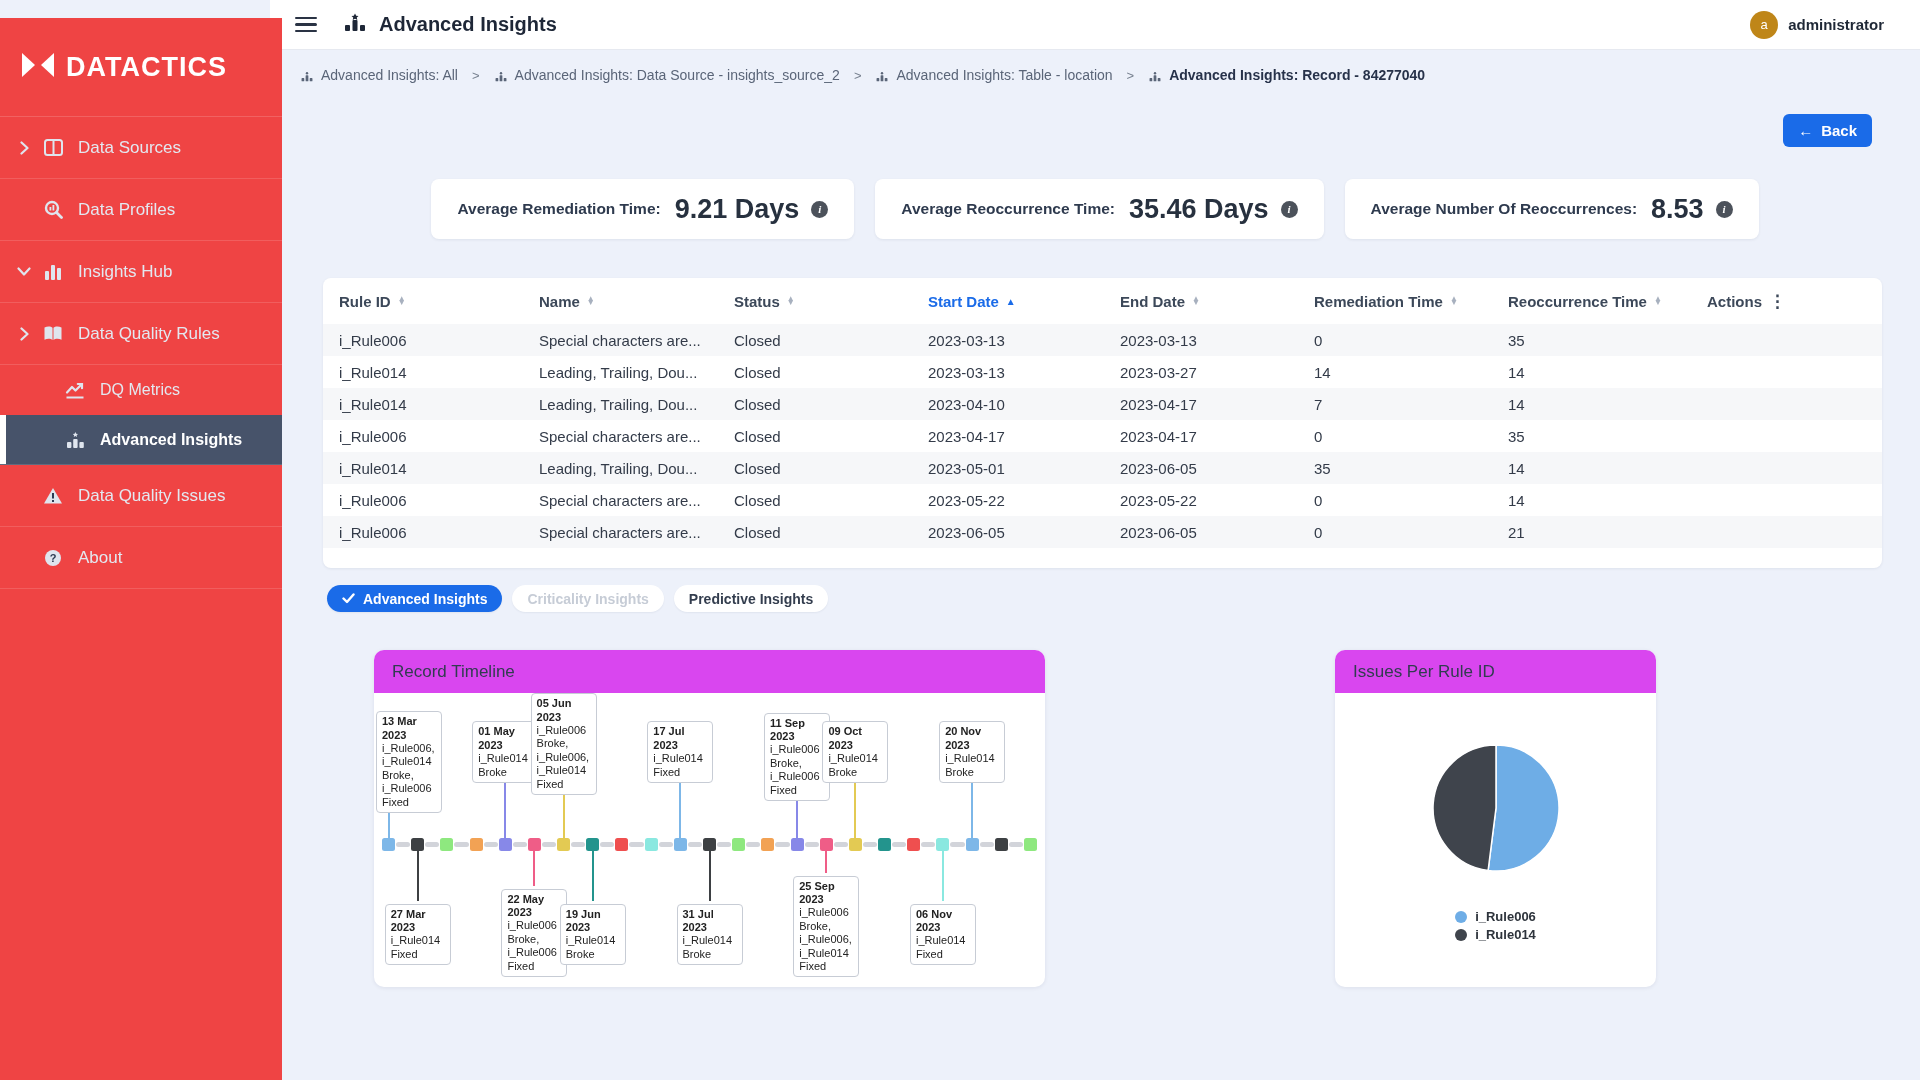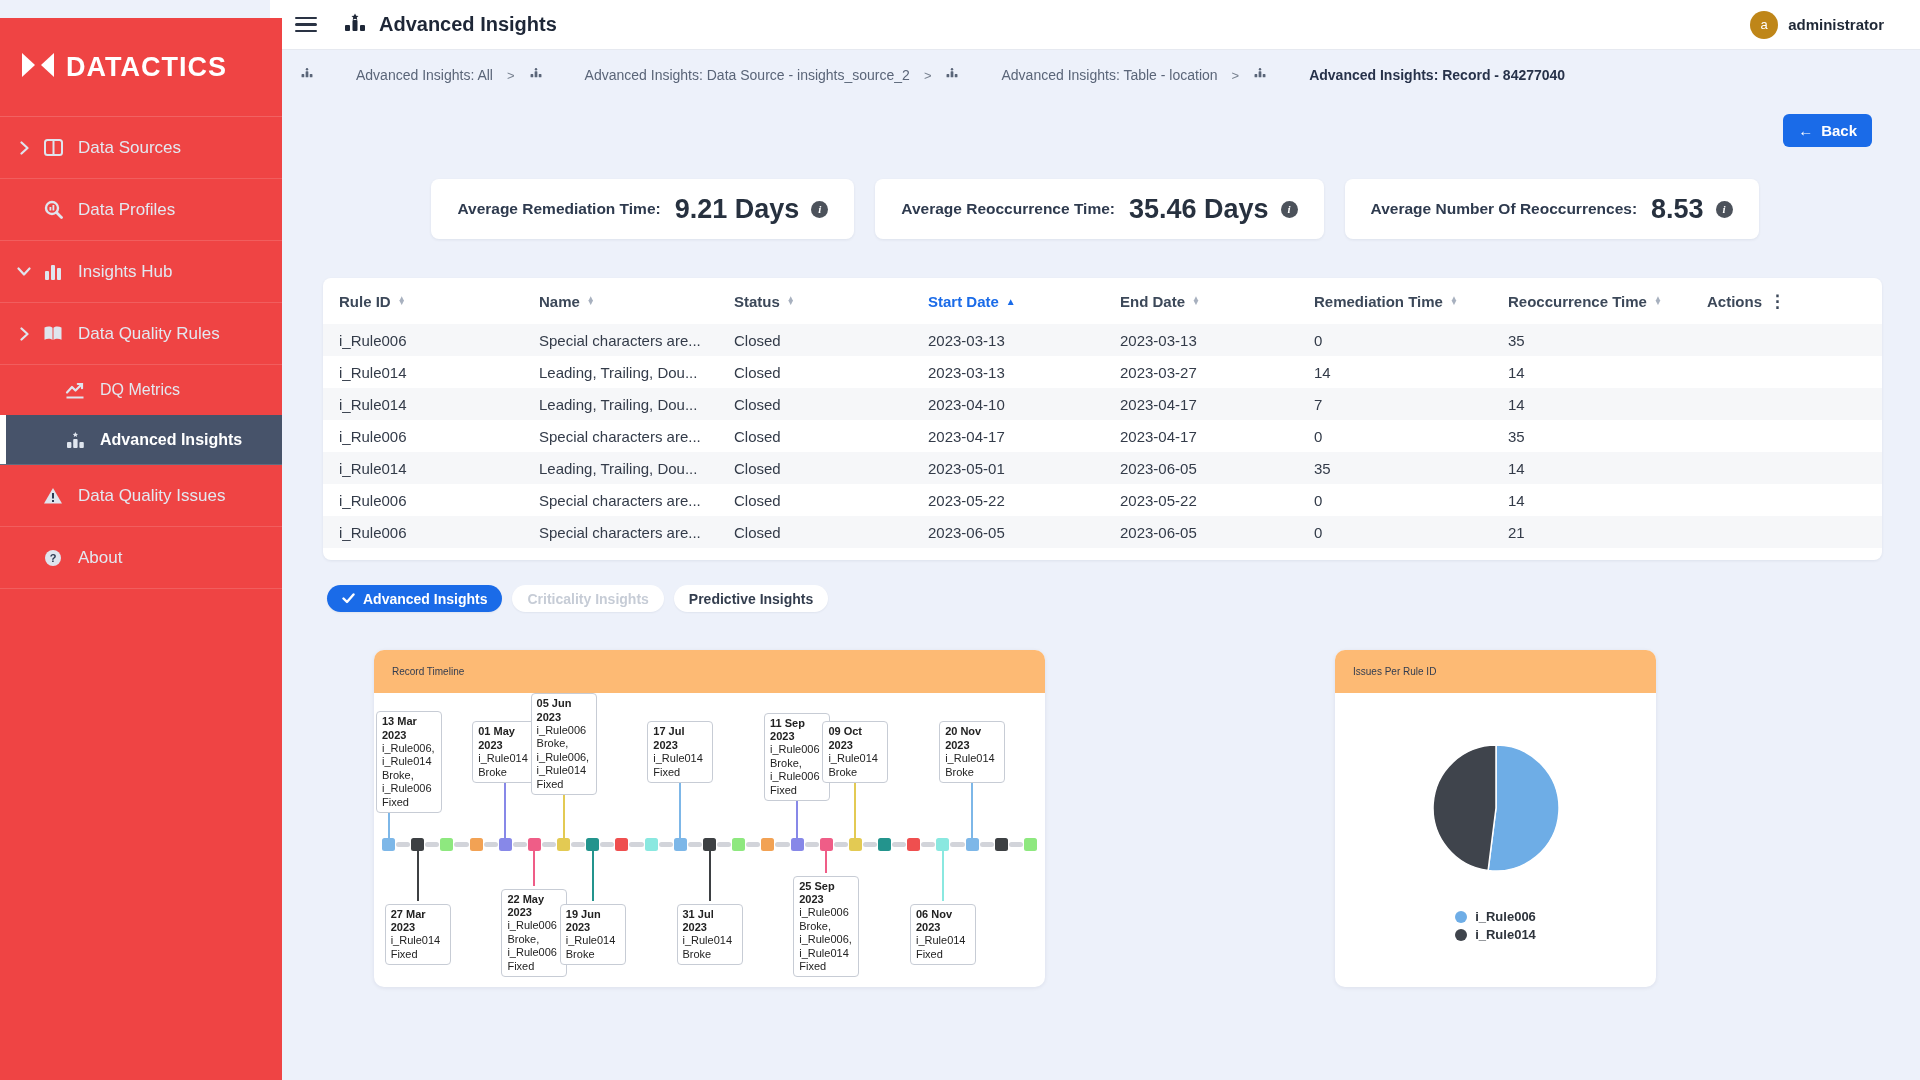--- a/index.html
+++ b/index.html
@@ -25,56 +25,56 @@
   .hamburger{margin-left:25px;width:22px;cursor:pointer;}
   .hamburger div{height:2.5px;background:#2a3344;margin:4px 0;border-radius:2px;}
   .title-ico{margin-left:26px;}
   .page-title{font-size:20px;font-weight:700;color:#1e2737;margin-left:12px;}
   .user{margin-left:auto;display:flex;align-items:center;margin-right:36px;cursor:pointer;}
   .avatar{width:28px;height:28px;border-radius:50%;background:#bf8618;color:#fff;font-size:13px;display:flex;align-items:center;justify-content:center;}
   .user-name{font-size:15px;font-weight:700;color:#1f2836;margin-left:10px;}
 
   
   .breadcrumbs{position:absolute;left:300px;top:63px;height:24px;display:flex;align-items:center;font-size:14px;color:#5a6578;z-index:3;}
-  .crumb{display:flex;align-items:flex-start;cursor:pointer;gap:35px;}
+  .crumb{display:flex;align-items:flex-end;cursor:pointer;}
   .crumb .ci{margin-right:7px;display:inline-flex;}
   .crumb.active{color:#27324a;font-weight:700;}
   .crumb-sep{margin:0 14px;color:#77818f;font-size:13px;}
 
   
   .back-btn{position:absolute;top:114px;right:48px;height:33px;padding:0 15px;background:#1a6be8;border:none;border-radius:6px;color:#fff;font-size:15px;font-weight:700;font-family:inherit;display:flex;align-items:center;gap:8px;cursor:pointer;}
 
   
   .stats-row{position:absolute;left:270px;right:0;top:179px;display:flex;justify-content:center;gap:21px;}
   .stat-card{height:60px;background:#fff;border-radius:8px;box-shadow:0 1px 3px rgba(20,30,60,.07);display:flex;align-items:center;padding:0 26px;}
   .stat-label{font-size:15.5px;font-weight:700;color:#2e3a4e;}
   .stat-value{font-size:27px;font-weight:700;color:#27313f;margin-left:14px;white-space:nowrap;}
   .info-ico{width:17px;height:17px;border-radius:50%;background:#4c525b;color:#fff;font-size:11px;font-weight:700;display:flex;align-items:center;justify-content:center;margin-left:12px;cursor:pointer;font-family:"Liberation Serif",serif;font-style:italic;}
 
   
-  .table-card{position:absolute;left:323px;top:278px;width:1559px;background:#fff;border-radius:8px;box-shadow:0 1px 3px rgba(20,30,60,.07);padding-bottom:12px;}
+  .table-card{position:absolute;left:323px;top:278px;width:1559px;background:#fff;border-radius:8px;box-shadow:0 1px 3px rgba(20,30,60,.07);padding-bottom:20px;}
   .t-head,.t-row{display:grid;grid-template-columns:200px 195px 194px 192px 194px 194px 199px 1fr;padding:0 16px;align-items:center;}
   .t-head{height:46px;font-size:15px;font-weight:700;color:#3c4859;}
   .t-row{height:32px;font-size:15px;color:#333b49;cursor:pointer;}
   .t-row:nth-child(odd){background:#f6f7f9;}
   .th{display:flex;align-items:center;gap:7px;}
   .th.sorted{color:#1a6be8;}
   .sort-stack{display:flex;flex-direction:column;line-height:.55;font-size:8px;color:#a8b1bf;}
   .sort-asc{font-size:10px;color:#1a6be8;}
   .dots{font-size:17px;font-weight:700;color:#3c4859;letter-spacing:0;}
 
   
   .tabs{position:absolute;left:327px;top:585px;display:flex;gap:10px;}
   .tab{height:27px;border-radius:14px;padding:0 15px;display:flex;align-items:center;font-size:14px;font-weight:700;background:#fff;color:#333d4e;cursor:pointer;box-shadow:0 1px 2px rgba(20,30,60,.06);border:none;font-family:inherit;}
   .tab.active{background:#1a6be8;color:#fff;gap:8px;}
   .tab.disabled{color:#c6ccd6;}
 
   
   .panel{position:absolute;top:650px;background:#fff;border-radius:10px;box-shadow:0 1px 4px rgba(20,30,60,.08);}
-  .panel-head{height:43px;background:#fdba74;border-radius:10px 10px 0 0;display:flex;align-items:center;padding-left:18px;font-size:10px;color:#313c50;}
+  .panel-head{height:43px;background:#d946ef;border-radius:10px 10px 0 0;display:flex;align-items:center;padding-left:18px;font-size:17px;color:#313c50;}
   #timeline-card{left:374px;width:671px;height:337px;}
   #pie-card{left:1335px;width:321px;height:337px;}
 
   
   .tl-body{position:relative;height:294px;}
   .tl-seg{position:absolute;height:5px;background:#d2d4da;border-radius:3px;top:149px;}
   .tl-marker{position:absolute;width:13px;height:13px;border-radius:2.5px;top:145px;z-index:2;}
   .tl-conn{position:absolute;width:2px;z-index:1;}
   .tl-box{position:absolute;width:66px;background:#fff;border:1px solid #c7ccd5;border-radius:4px;padding:3px 5px;font-size:11px;line-height:1.22;color:#222;z-index:3;}
   .tl-box b{display:block;font-size:11px;}

